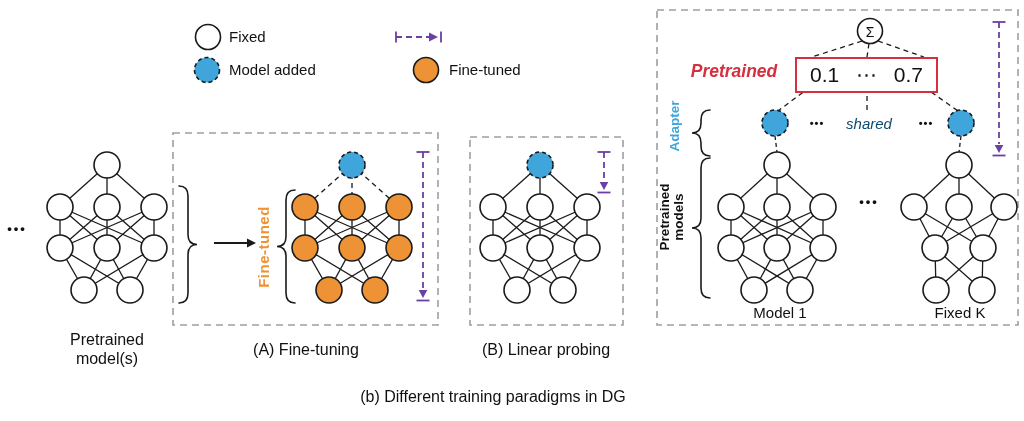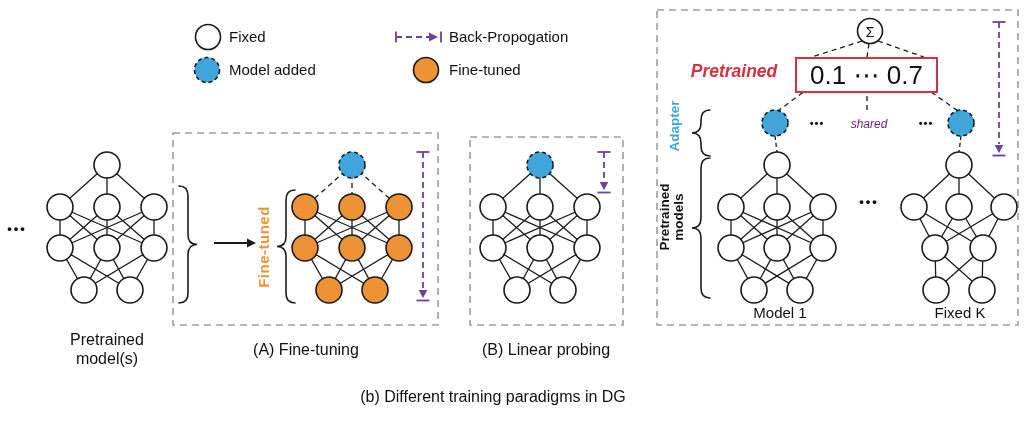--- a/index.html
+++ b/index.html
@@ -17,23 +17,23 @@
   .dots{font-size:13px; letter-spacing:2px; font-weight:bold;}
   .dots.small{font-size:11px; letter-spacing:1px;}
   .vt-finetuned{color:var(--orange); font-weight:bold; font-size:15px; letter-spacing:.5px;}
   .vt-adapter{color:var(--blue); font-weight:bold; font-size:13.5px;}
   .vt-pretrained{color:#111; font-weight:bold; font-size:13.5px; line-height:14px;}
   .dispatcher-label{color:var(--red); font-weight:bold; font-style:italic; font-size:17.5px;}
   .dispatcher-box{
     position:absolute; left:795px; top:57px; width:143px; height:29px;
     box-sizing:border-box; border:2px solid var(--red); background:#fff;
     display:flex; align-items:center; justify-content:space-between;
-    padding:16px 13px; font-size:26px;
+    padding:16px 13px; font-size:21px;
   }
-  .shared{font-style:italic; font-size:12px; color:#701a75;}
+  .shared{font-style:italic; font-size:15px; color:#0c4a6e;}
   .sigma{font-size:14px; color:#111;}
 </style>
 </head>
 <body>
 
 <div id="stage">
 
   <svg id="diagram-svg" width="1024" height="421" viewBox="0 0 1024 421">
       <rect x="173" y="133" width="265" height="192" fill="none" stroke="#9E9E9E" stroke-width="1.6" stroke-dasharray="7 5"></rect>
       <rect x="470" y="137" width="153" height="188" fill="none" stroke="#9E9E9E" stroke-width="1.6" stroke-dasharray="7 5"></rect>
@@ -200,21 +200,20 @@
       <line x1="862" y1="41" x2="812" y2="57" stroke="#1A1A1A" stroke-width="1.3" stroke-dasharray="5 4"></line>
       <line x1="869" y1="43.5" x2="867" y2="57" stroke="#1A1A1A" stroke-width="1.3" stroke-dasharray="5 4"></line>
       <line x1="878" y1="41" x2="924" y2="57" stroke="#1A1A1A" stroke-width="1.3" stroke-dasharray="5 4"></line>
       <line x1="810" y1="87" x2="778" y2="111" stroke="#1A1A1A" stroke-width="1.3" stroke-dasharray="5 4"></line>
       <line x1="867" y1="87" x2="867" y2="110" stroke="#1A1A1A" stroke-width="1.3" stroke-dasharray="5 4"></line>
       <line x1="924" y1="87" x2="958" y2="111" stroke="#1A1A1A" stroke-width="1.3" stroke-dasharray="5 4"></line>
     </svg>
 
   <div class="lbl left f15" style="left:229px;top:37px">Fixed</div>
   <div class="lbl left f15" style="left:229px;top:70px">Model added</div>
-  <div class="lbl left f15" style="left:449px;top:37px">Back-Propogation</div>
   <div class="lbl left f15" style="left:449px;top:70px">Fine-tuned</div>
 
   <div class="lbl dots" style="left:17px;top:229px">•••</div>
 
   <div class="lbl f16" style="left:107px;top:350px">
     <div>Pretrained</div>
     <div>model(s)</div>
   </div>
   <div class="lbl f16" style="left:306px;top:350px">(A) Fine-tuning</div>
   <div class="lbl f16" style="left:546px;top:350px">(B) Linear probing</div>

